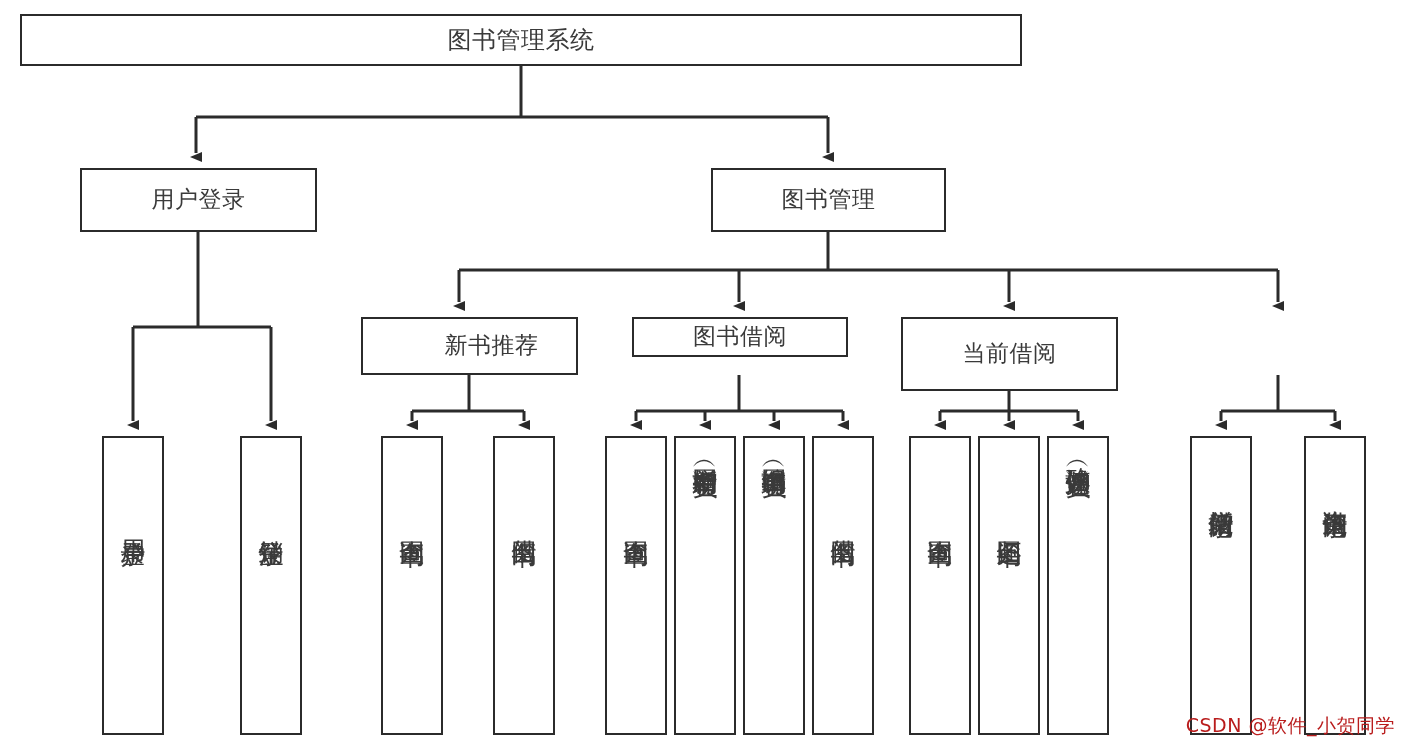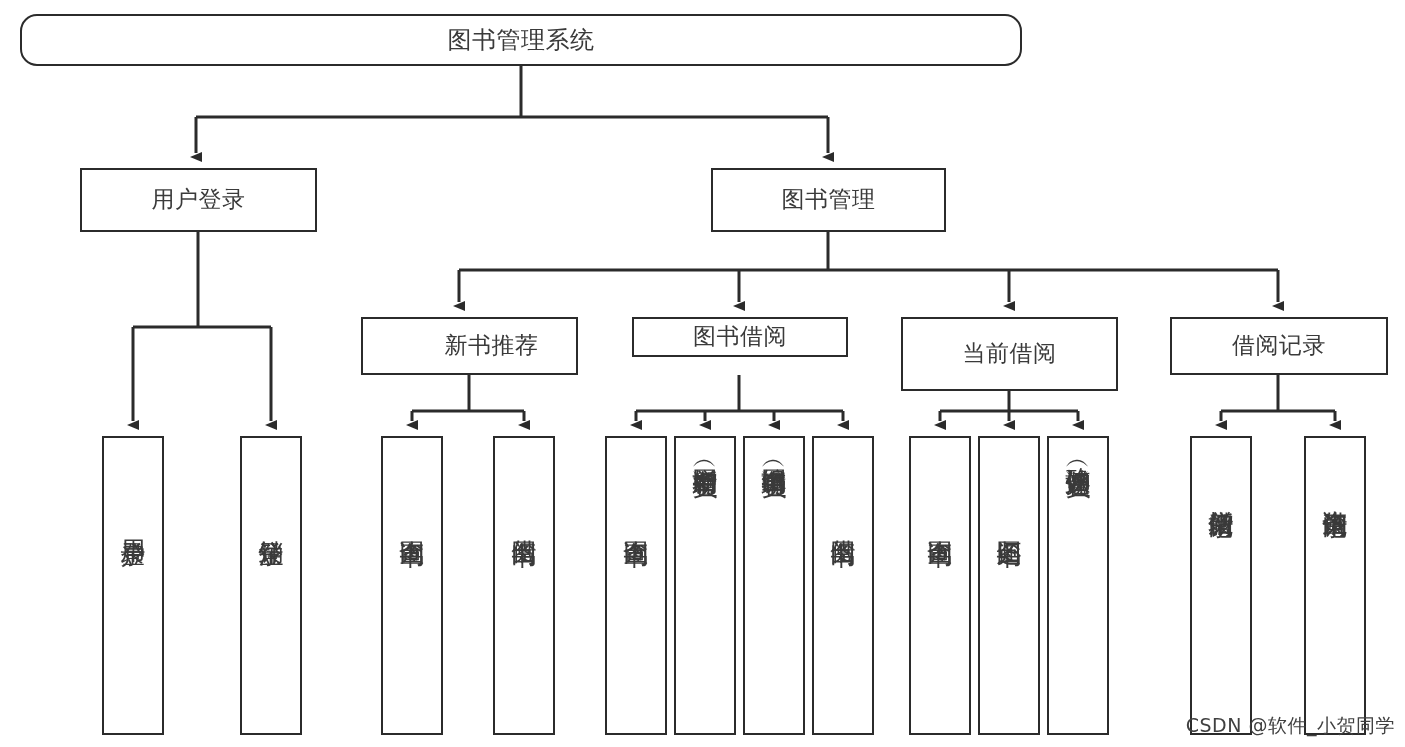--- a/index.html
+++ b/index.html
@@ -66,21 +66,21 @@
   .node-box.vertical.midlow .node-label-v {
     margin-top: 48px;
   }
   .node-box.vertical.high .node-label-v {
     margin-top: 6px;
   }
   #watermark {
     position: absolute;
     right: 10px;
     bottom: 8px;
-    color: #404040;
+    color: #b91c1c;
     font-size: 19px;
     letter-spacing: 0.5px;
     white-space: nowrap;
     pointer-events: none;
   }
 </style>
 </head>
 <body>
 
 <div id="diagram-canvas">
@@ -130,21 +130,21 @@
       <path d="M1009,411 L1009,421" marker-end="url(#arrow)"></path>
       <path d="M1078,411 L1078,421" marker-end="url(#arrow)"></path>
 
       <path d="M1278,375 L1278,411"></path>
       <path d="M1221,411 L1335,411"></path>
       <path d="M1221,411 L1221,421" marker-end="url(#arrow)"></path>
       <path d="M1335,411 L1335,421" marker-end="url(#arrow)"></path>
     </g>
   </svg>
 
-  <div class="node-box root" style="left:20px; top:14px; width:1002px; height:52px;border-radius:17px;">
+  <div class="node-box root" style="left:20px; top:14px; width:1002px; height:52px;">
     <span class="node-label-h">图书管理系统</span>
   </div>
 
   <div class="node-box" style="left:80px; top:168px; width:237px; height:64px;">
     <span class="node-label-h">用户登录</span>
   </div>
 
   <div class="node-box" style="left:711px; top:168px; width:235px; height:64px;">
     <span class="node-label-h">图书管理</span>
   </div>
@@ -154,23 +154,20 @@
   </div>
 
   <div class="node-box" style="left:632px; top:317px; width:216px; height:40px;">
     <span class="node-label-h">图书借阅</span>
   </div>
 
   <div class="node-box" style="left:901px; top:317px; width:217px; height:74px;">
     <span class="node-label-h">当前借阅</span>
   </div>
 
-  <div class="node-box" style="left:1170px; top:317px; width:218px; height:58px;">
-    <span class="node-label-h">借阅记录</span>
-  </div>
 
   <div class="node-box vertical mid" style="left:102px; top:436px; width:62px; height:299px;">
     <span class="node-label-v">用户登录</span>
   </div>
   <div class="node-box vertical mid" style="left:240px; top:436px; width:62px; height:299px;">
     <span class="node-label-v">注销登录</span>
   </div>
 
   <div class="node-box vertical mid" style="left:381px; top:436px; width:62px; height:299px;">
     <span class="node-label-v">查询图书</span>

